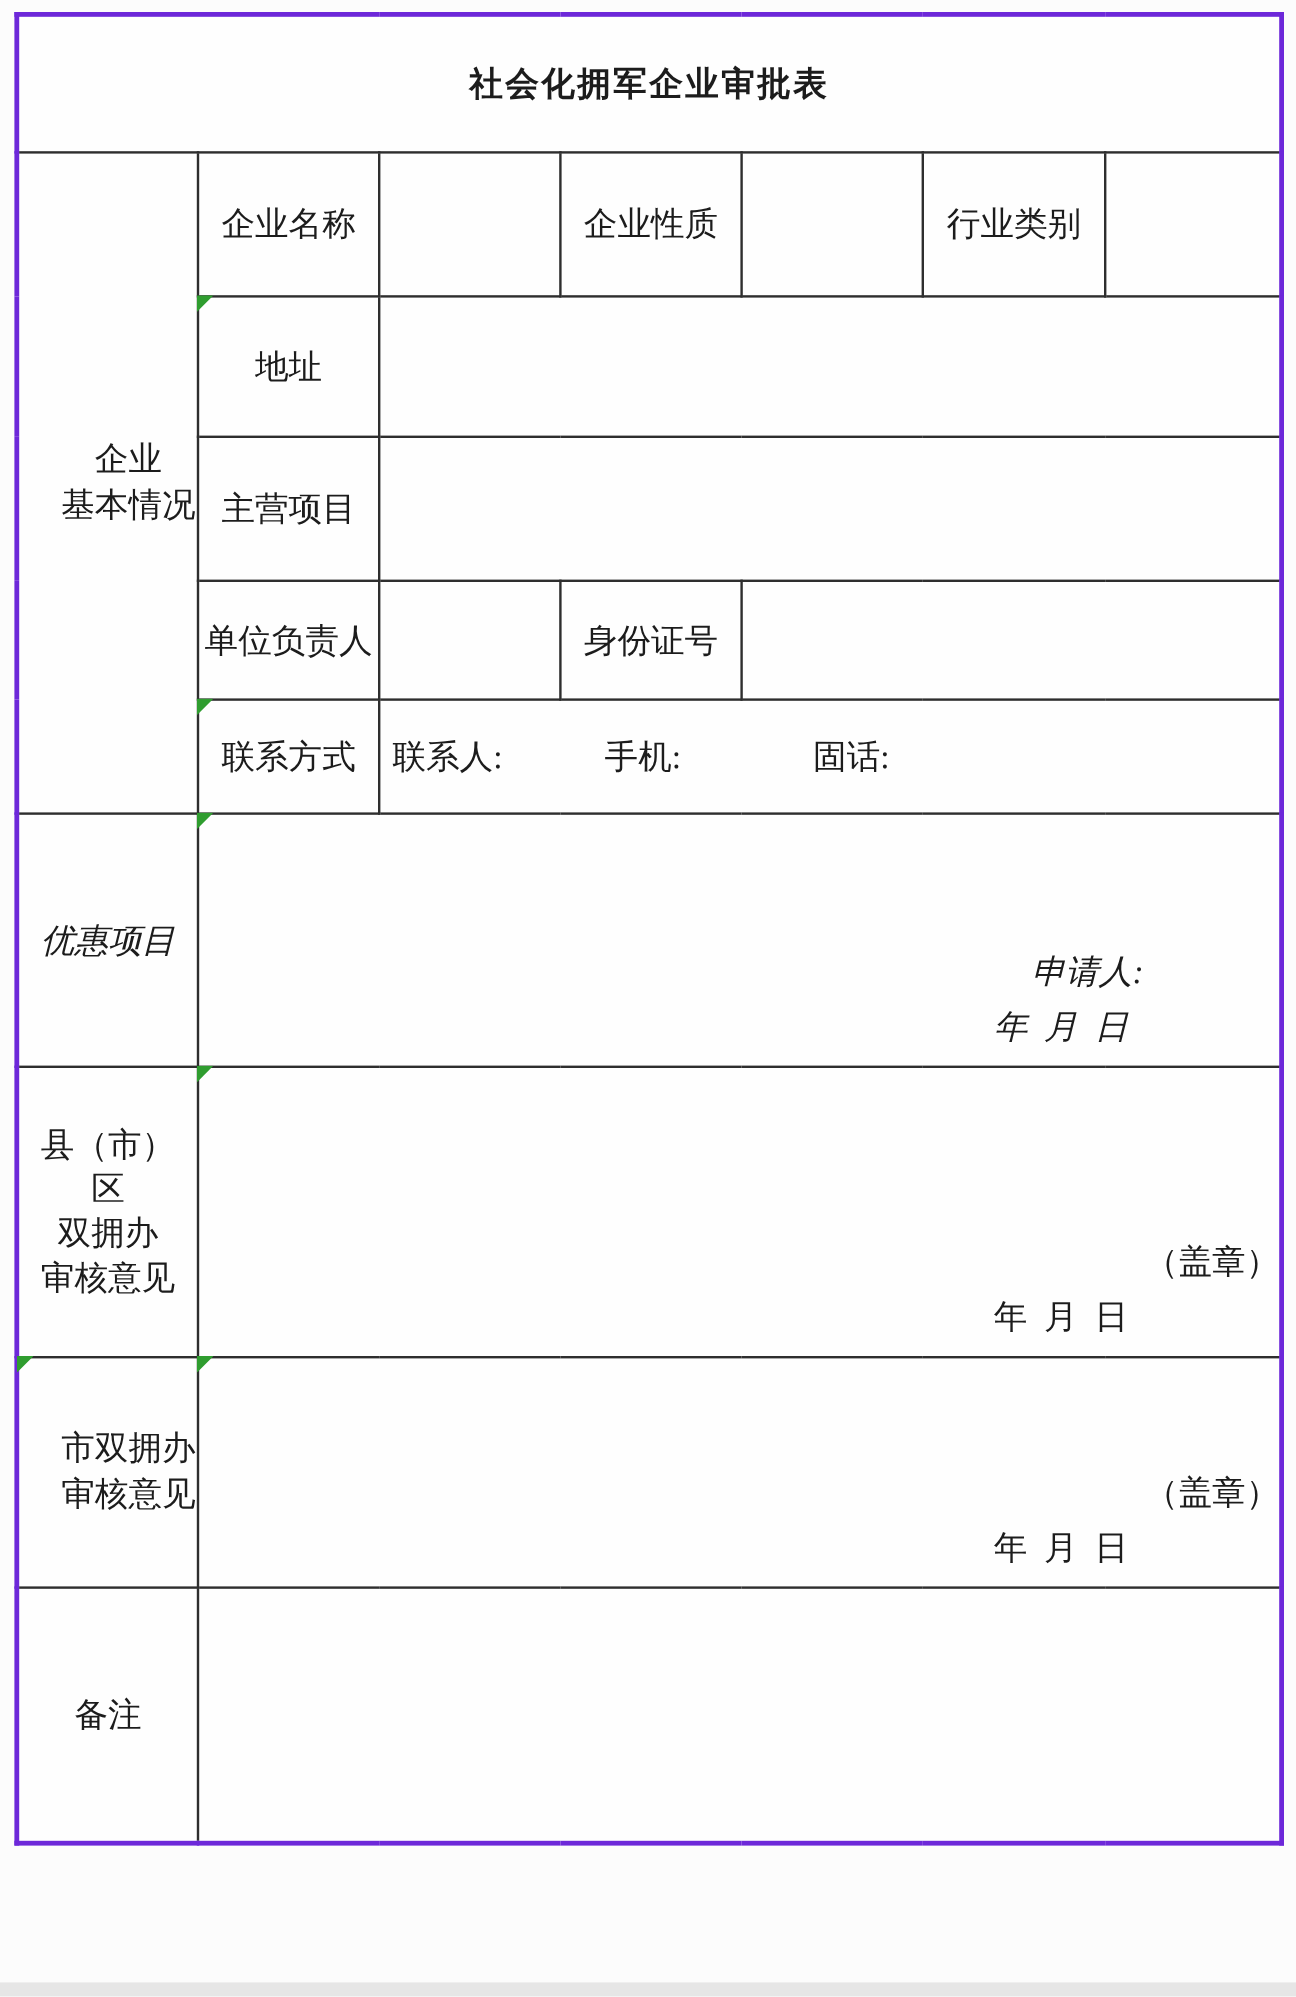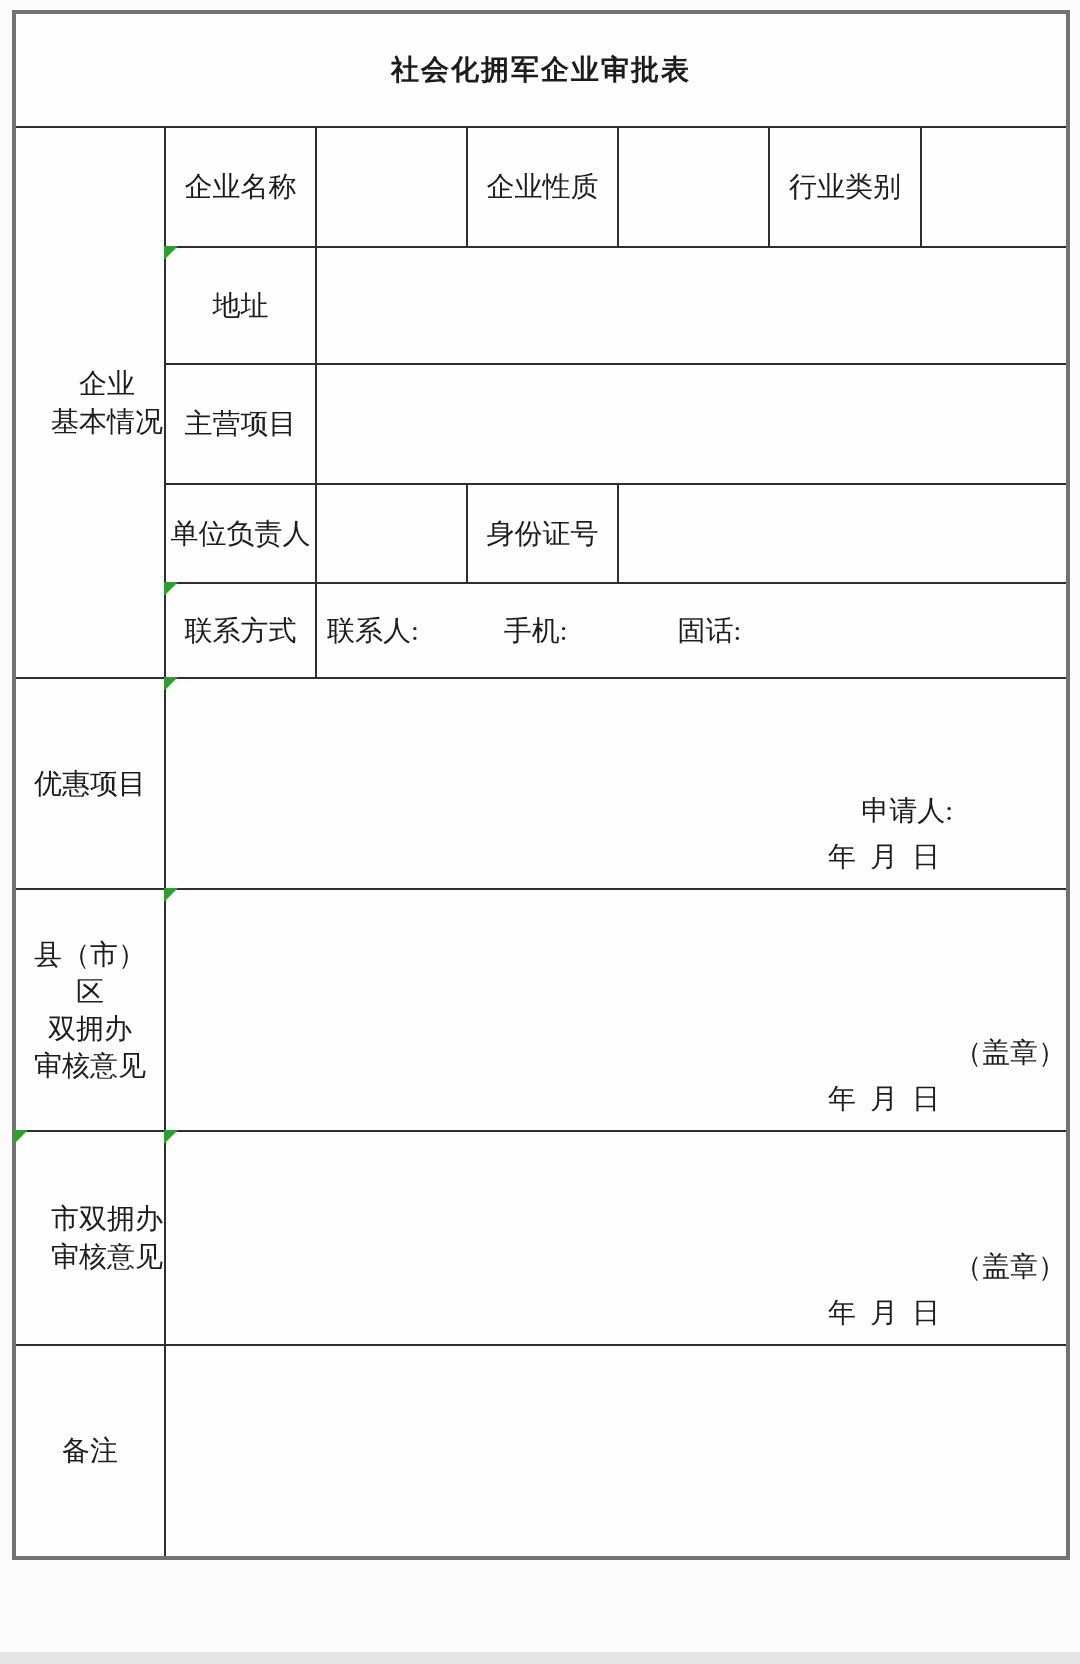--- a/index.html
+++ b/index.html
@@ -5,21 +5,21 @@
   html,body { margin:0; padding:0; }
   .page {
     position:relative; width:1080px; height:1664px;
     background:#fcfcfc; overflow:hidden;
     font-family:"Liberation Serif","DejaVu Serif",serif;
     color:#1c1c1c;
   }
   table.form {
     position:absolute; left:12px; top:10px;
     width:1054px; border-collapse:collapse; table-layout:fixed;
-    background:#fefefe; border:4px solid #737373;
+    background:#fefefe; border:4px solid #6d28d9;
   }
   table.form td {
     border:2px solid #2e2e2e; padding:0;
     font-size:28px; text-align:center; vertical-align:middle;
     position:relative; overflow:visible;
   }
   td.thick-b { border-bottom-width:4px; border-bottom-color:#161616; }
   td.title-cell {
     height:112px; border-bottom:4px solid #161616;
     font-family:"Liberation Sans","DejaVu Sans",sans-serif;
@@ -124,21 +124,21 @@
       </td>
       <td colspan="5" class="thick-b">
         <div class="contact-line">
           <span class="c1">联系人:</span>
           <span class="c2">手机:</span>
           <span class="c3">固话:</span>
         </div>
       </td>
     </tr>
 
-    <tr style="height:211px;">
+    <tr style="height:211px;font-style:italic;">
       <td class="thick-b">优惠项目</td>
       <td colspan="6" class="thick-b">
         <span class="flag"></span>
         <div class="sign-abs">
           <div class="sign-line pr-181">申请人:</div>
           <div class="sign-line pr-126">年  月  日</div>
         </div>
       </td>
     </tr>
 
@@ -153,21 +153,21 @@
       </td>
       <td colspan="6" class="thick-b">
         <span class="flag"></span>
         <div class="sign-abs">
           <div class="sign-line pr-176">（盖章）</div>
           <div class="sign-line pr-126">年  月  日</div>
         </div>
       </td>
     </tr>
 
-    <tr style="height:214px;">
+    <tr style="height:192px;">
       <td class="thick-b">
         <span class="flag"></span>
         <div class="two-line">
           <span>市双拥办</span>
           <span>审核意见</span>
         </div>
       </td>
       <td colspan="6" class="thick-b">
         <span class="flag"></span>
         <div class="sign-abs">

